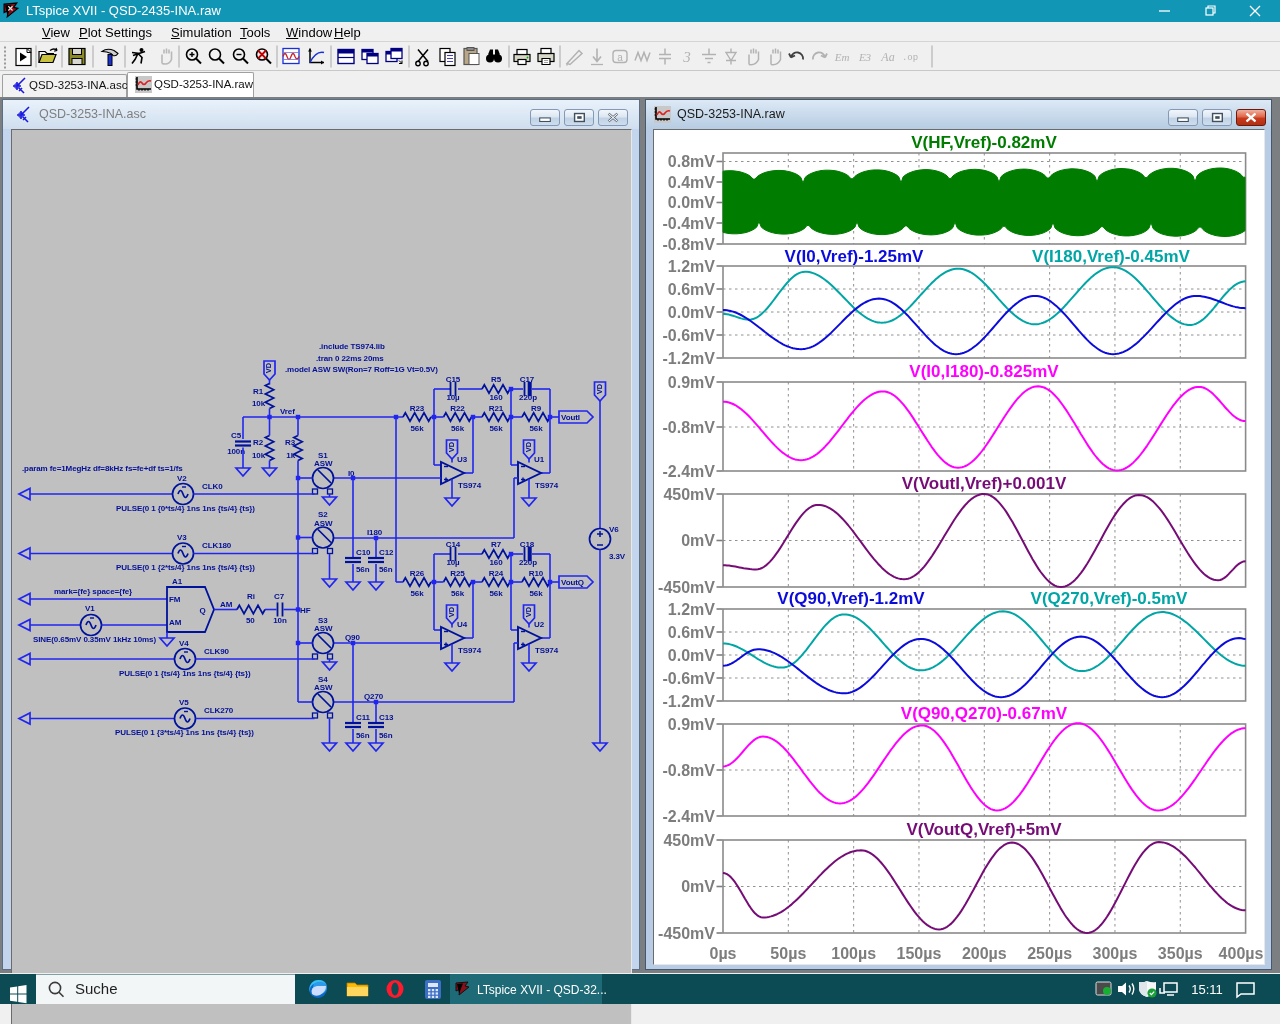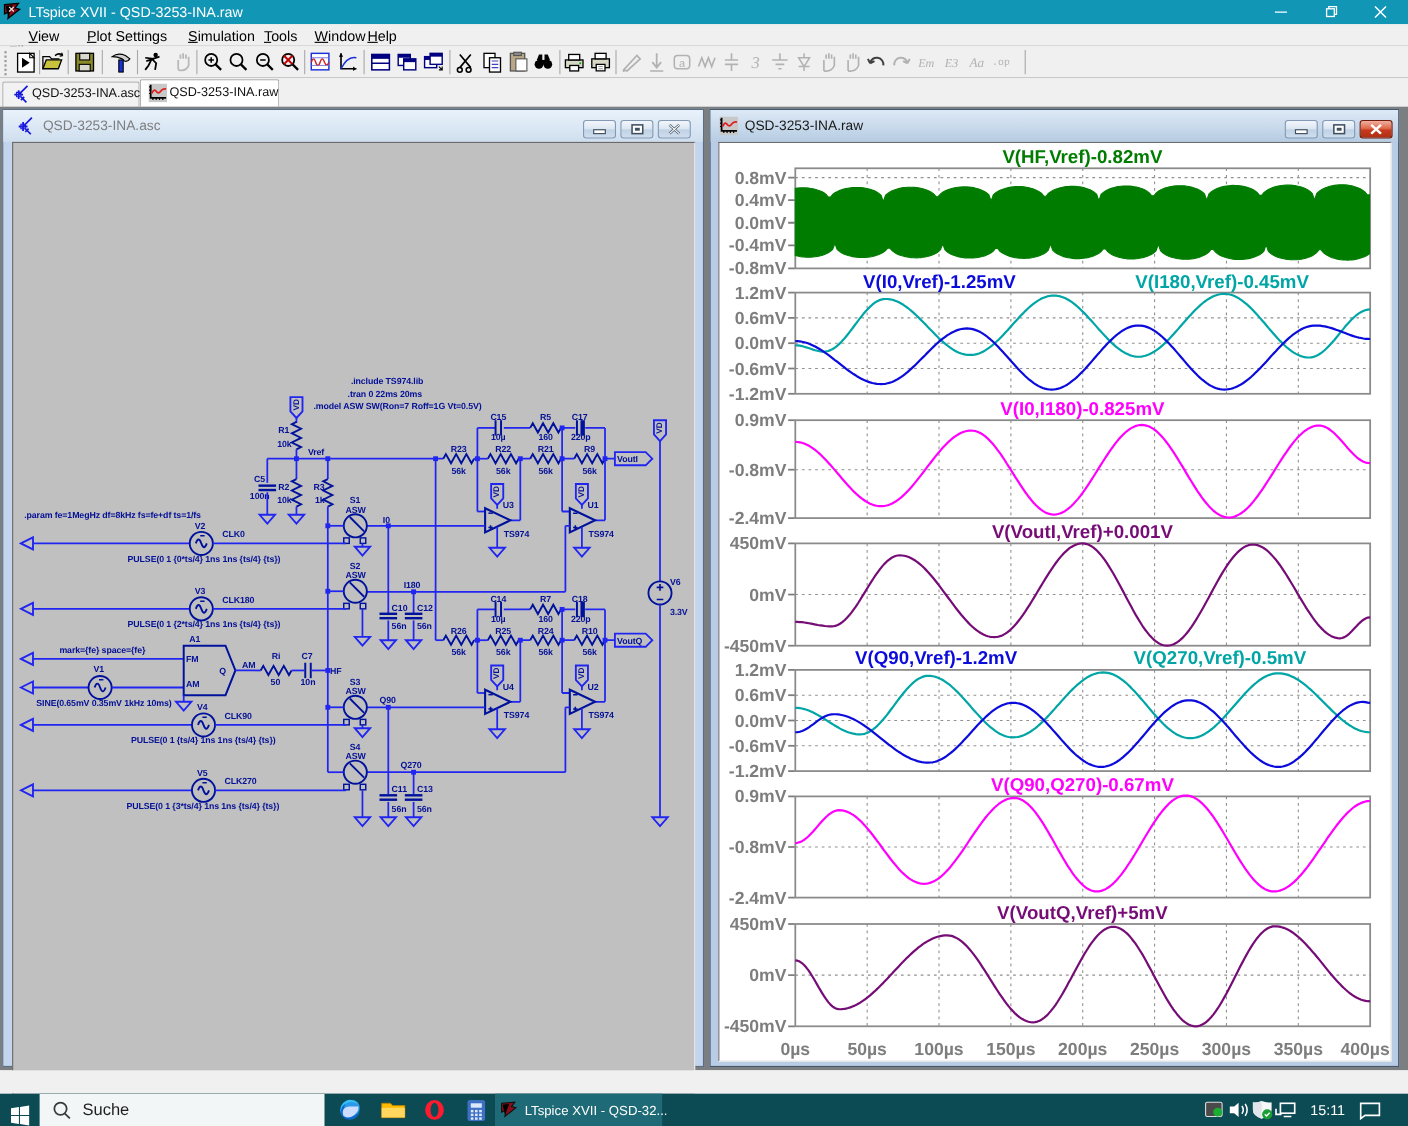--- a/index.html
+++ b/index.html
@@ -6,32 +6,32 @@
 .abs { position:absolute; }
 </style></head>
 <body>
 
 <div class="abs" style="left:0;top:0;width:1280px;height:22px;background:#1296b6">
   <div class="abs" style="left:3px;top:2px"><svg width="17" height="17" viewBox="0 0 16 16">
         <path d="M 1,2 L 13,1 L 10,5 L 14,6 L 4,14 L 5,8 L 1,10 Z" fill="#8a0f1a" stroke="#000" stroke-width="1.1"></path>
         <path d="M 2,3 L 8,2.6 L 4,12.2 L 3,8 Z" fill="#000"></path>
         <path d="M 5,4 l 4,4 m -4,0 l 4,-4" stroke="#e8e4df" stroke-width="1.1"></path>
       </svg></div>
-  <div class="abs" style="left:26px;top:3px;color:#fff;font-size:13px">LTspice XVII - QSD-3253-INA.raw</div>
+  <div class="abs" style="left:26px;top:3px;color:#fff;font-size:13px">LTspice XVII - QSD-2435-INA.raw</div>
   <svg width="180" height="22" viewBox="0 0 180 22" style="position:absolute;right:0;top:0">
       <line x1="59" y1="11" x2="70" y2="11" stroke="#fff" stroke-width="1.3"></line>
       <rect x="106" y="8" width="7" height="7" fill="none" stroke="#fff" stroke-width="1.2"></rect>
       <path d="M 108,8 L 108,6 L 115,6 L 115,13 L 113,13" fill="none" stroke="#fff" stroke-width="1.2"></path>
       <path d="M 150,6 L 160,16 M 160,6 L 150,16" stroke="#fff" stroke-width="1.3"></path>
     </svg>
 </div>
 
 <div class="abs" style="left:0;top:22px;width:1280px;height:20px;background:#f0f0f0;font-size:13px;color:#000;border-bottom:1px solid #d5d5d5">
     <span style="position:absolute;left:8px;top:17px"><u>F</u>ile</span>
-    <span style="position:absolute;left:26px;top:3px"><u>V</u>iew</span>
+    <span style="position:absolute;left:42px;top:3px"><u>V</u>iew</span>
     <span style="position:absolute;left:79px;top:3px"><u>P</u>lot Settings</span>
     <span style="position:absolute;left:171px;top:3px"><u>S</u>imulation</span>
     <span style="position:absolute;left:240px;top:3px"><u>T</u>ools</span>
     <span style="position:absolute;left:286px;top:3px"><u>W</u>indow</span>
     <span style="position:absolute;left:334px;top:3px"><u>H</u>elp</span>
   </div>
 
 <div class="abs" style="left:0;top:42px;width:1280px;height:29px;background:#f0f0f0;border-bottom:1px solid #c8c8c8">
     <svg width="1280" height="29" viewBox="0 -14.5 1280 29" style="position:absolute;left:0;top:0">
       <g fill="#9a9a9a">
@@ -765,21 +765,21 @@
           <text x="1113.95" y="958" font-size="16" fill="#7d7d7d" text-anchor="middle" font-weight="bold">300µs</text>
           <text x="1179.275" y="958" font-size="16" fill="#7d7d7d" text-anchor="middle" font-weight="bold">350µs</text>
           <text x="1240" y="958" font-size="16" fill="#7d7d7d" text-anchor="middle" font-weight="bold">400µs</text>
         </svg>
     </div>
   </div>
 </div>
 
 <div class="abs" style="left:0;top:973px;width:1280px;height:21px;background:#f0f0f0"></div>
 
-<div class="abs" style="left:0;top:994px;width:1088px;height:30px">
+<div class="abs" style="left:0;top:974px;width:1088px;height:30px">
     <svg width="1280" height="30" viewBox="0 0 1280 30" style="position:absolute;left:0;top:0" font-family="Liberation Sans, sans-serif">
       <rect x="0" y="0" width="1280" height="30" fill="#0c4a54"></rect>
       <g fill="#fff">
         <path d="M 10,1007.5 L 17.2,1006.4 L 17.2,1013.6 L 10,1013.6 Z M 18.2,1006.3 L 26.5,1005 L 26.5,1013.6 L 18.2,1013.6 Z M 10,1014.6 L 17.2,1014.6 L 17.2,1021.8 L 10,1020.7 Z M 18.2,1014.6 L 26.5,1014.6 L 26.5,1023.2 L 18.2,1021.9 Z" transform="translate(0,-994)"></path>
       </g>
       <rect x="36" y="0.5" width="259" height="29.5" fill="#f3f6f7"></rect>
       <circle cx="55" cy="14" r="5.6" fill="none" stroke="#3a3a3a" stroke-width="1.6"></circle>
       <line x1="59" y1="18.3" x2="63.5" y2="22.8" stroke="#3a3a3a" stroke-width="1.6"></line>
       <text x="75" y="20" font-size="15" fill="#1f1f1f" font-family="Liberation Sans">Suche</text>
       <circle cx="318" cy="15" r="9" fill="#0d69c9"></circle>

